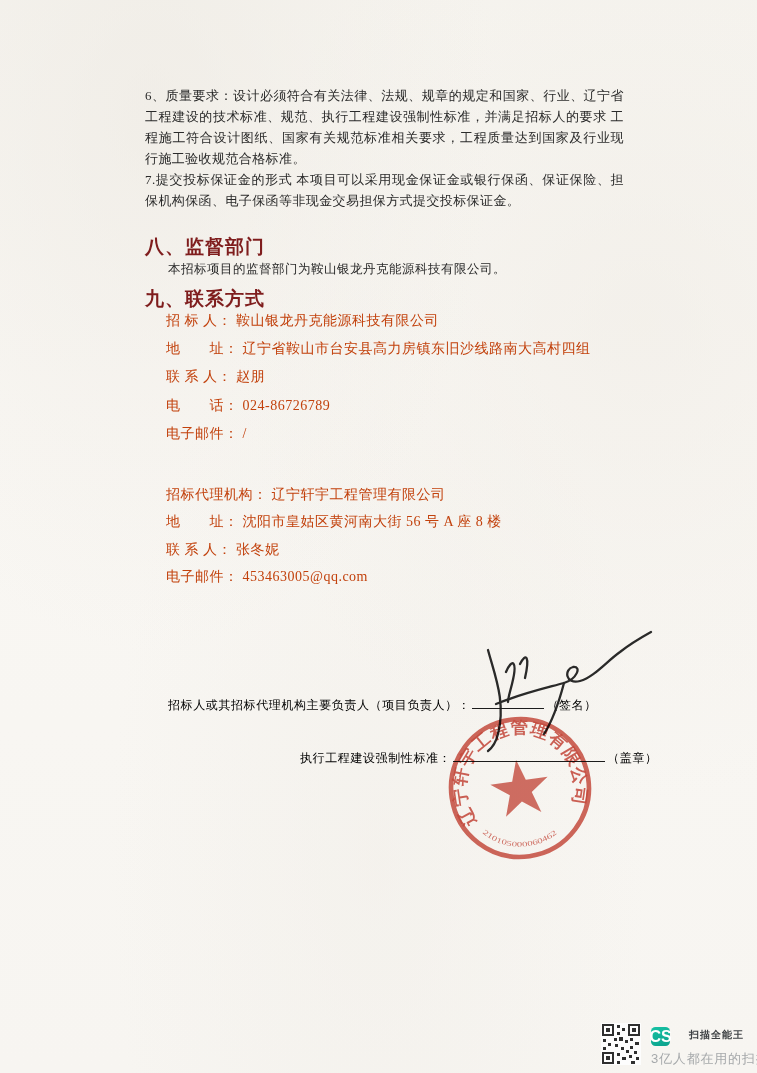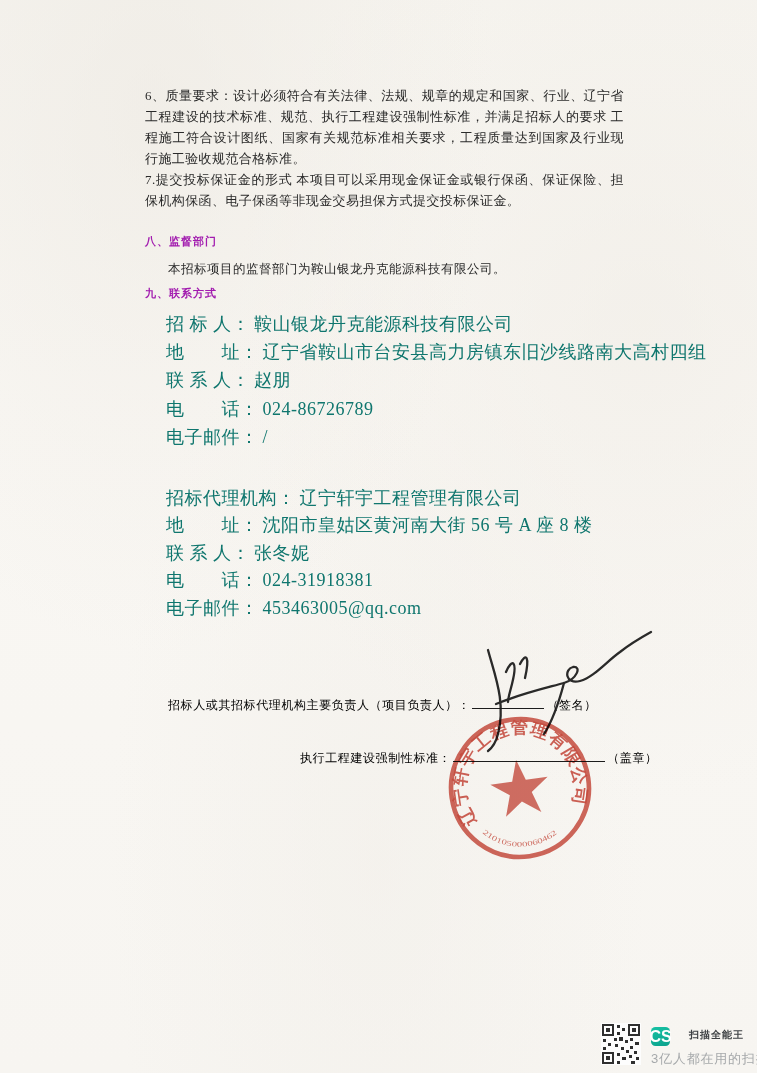--- a/index.html
+++ b/index.html
@@ -20,33 +20,33 @@
   }
   .doc { position:absolute; inset:0; color:#262626; }
   .para {
     position:absolute; left:145px; width:479px;
     font-size:13px; line-height:21px; letter-spacing:.4px;
     text-align:justify; color:#2a2a2a;
   }
   #para-6 { top:85px; }
   .h-sec {
     position:absolute; left:145px;
-    font-size:11px; font-weight:bold; color:#a21caf; letter-spacing:1px;
+    font-size:19px; font-weight:bold; color:#7f1d1d; letter-spacing:1px;
   }
   #heading-8 { top:234px; }
   #heading-9 { top:286px; }
   .sec-body {
     position:absolute; left:168px; font-size:12.5px; color:#2a2a2a; letter-spacing:.5px;
   }
   #section8-body { top:261px; }
   .contact-list { position:absolute; left:166px; list-style:none; }
   #tenderer-list { top:312px; }
   #agency-list  { top:486px; }
   .contact-row {
-    font-size:18px; color:#0f766e; letter-spacing:.5px;
+    font-size:14px; color:#c2410c; letter-spacing:.5px;
     white-space:pre; height:28.2px;
   }
   #agency-list .contact-row { height:27.4px; }
   .contact-label { letter-spacing:.5px; }
   .contact-value { padding-left:4px; }
   .sign-row {
     position:absolute; font-size:12px; color:#000000; letter-spacing:.6px; white-space:nowrap;
   }
   #responsible-row { left:168px; top:697px; }
   #agency-seal-row { left:300px; top:750px; }
@@ -108,21 +108,20 @@
     <li class="contact-row"><span class="contact-label">地　　址：</span><span class="contact-value">辽宁省鞍山市台安县高力房镇东旧沙线路南大高村四组</span></li>
     <li class="contact-row"><span class="contact-label">联 系 人：</span><span class="contact-value">赵朋</span></li>
     <li class="contact-row"><span class="contact-label">电　　话：</span><span class="contact-value">024-86726789</span></li>
     <li class="contact-row"><span class="contact-label">电子邮件：</span><span class="contact-value">/</span></li>
   </ul>
 
   <ul class="contact-list" id="agency-list">
     <li class="contact-row"><span class="contact-label">招标代理机构：</span><span class="contact-value">辽宁轩宇工程管理有限公司</span></li>
     <li class="contact-row"><span class="contact-label">地　　址：</span><span class="contact-value">沈阳市皇姑区黄河南大街 56 号 A 座 8 楼</span></li>
     <li class="contact-row"><span class="contact-label">联 系 人：</span><span class="contact-value">张冬妮</span></li>
-    <li class="contact-row"><span class="contact-label">电　　话：</span><span class="contact-value">024-31918381</span></li>
     <li class="contact-row"><span class="contact-label">电子邮件：</span><span class="contact-value">453463005@qq.com</span></li>
   </ul>
 
   <div class="sign-row" id="responsible-row">
     <span>招标人或其招标代理机构主要负责人（项目负责人）：</span><span class="blank-line" id="sign-line"></span><span>（签名）</span>
   </div>
 
   <div class="sign-row" id="agency-seal-row">
     <span>执行工程建设强制性标准：</span><span class="blank-line" id="seal-line"></span><span>（盖章）</span>
   </div>

